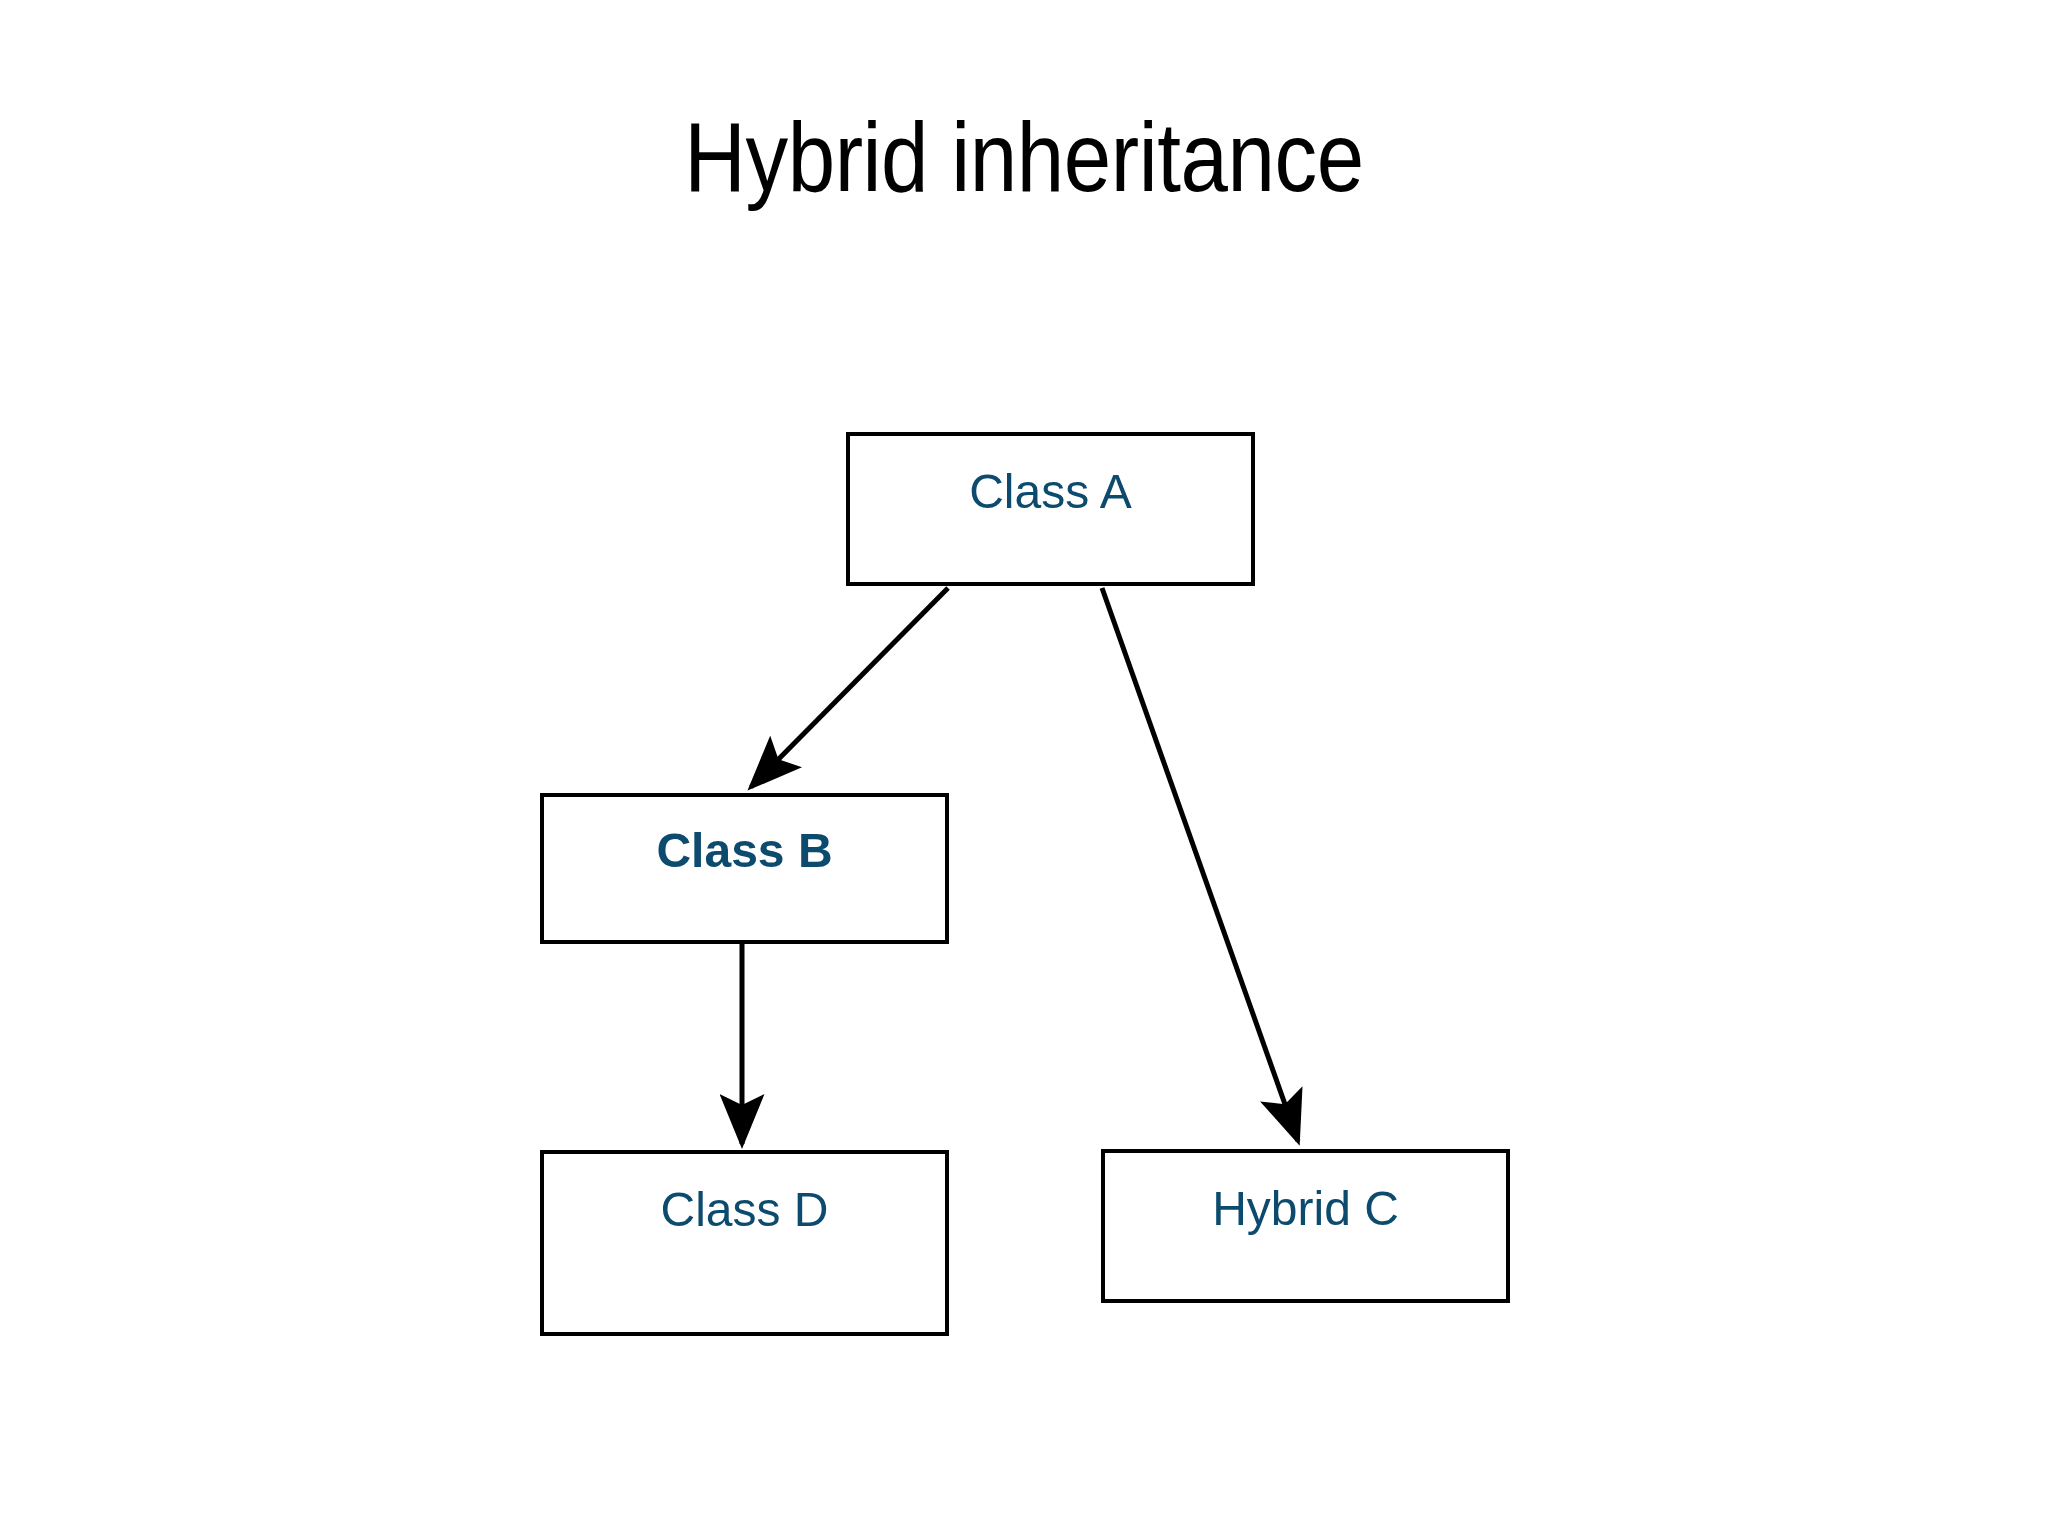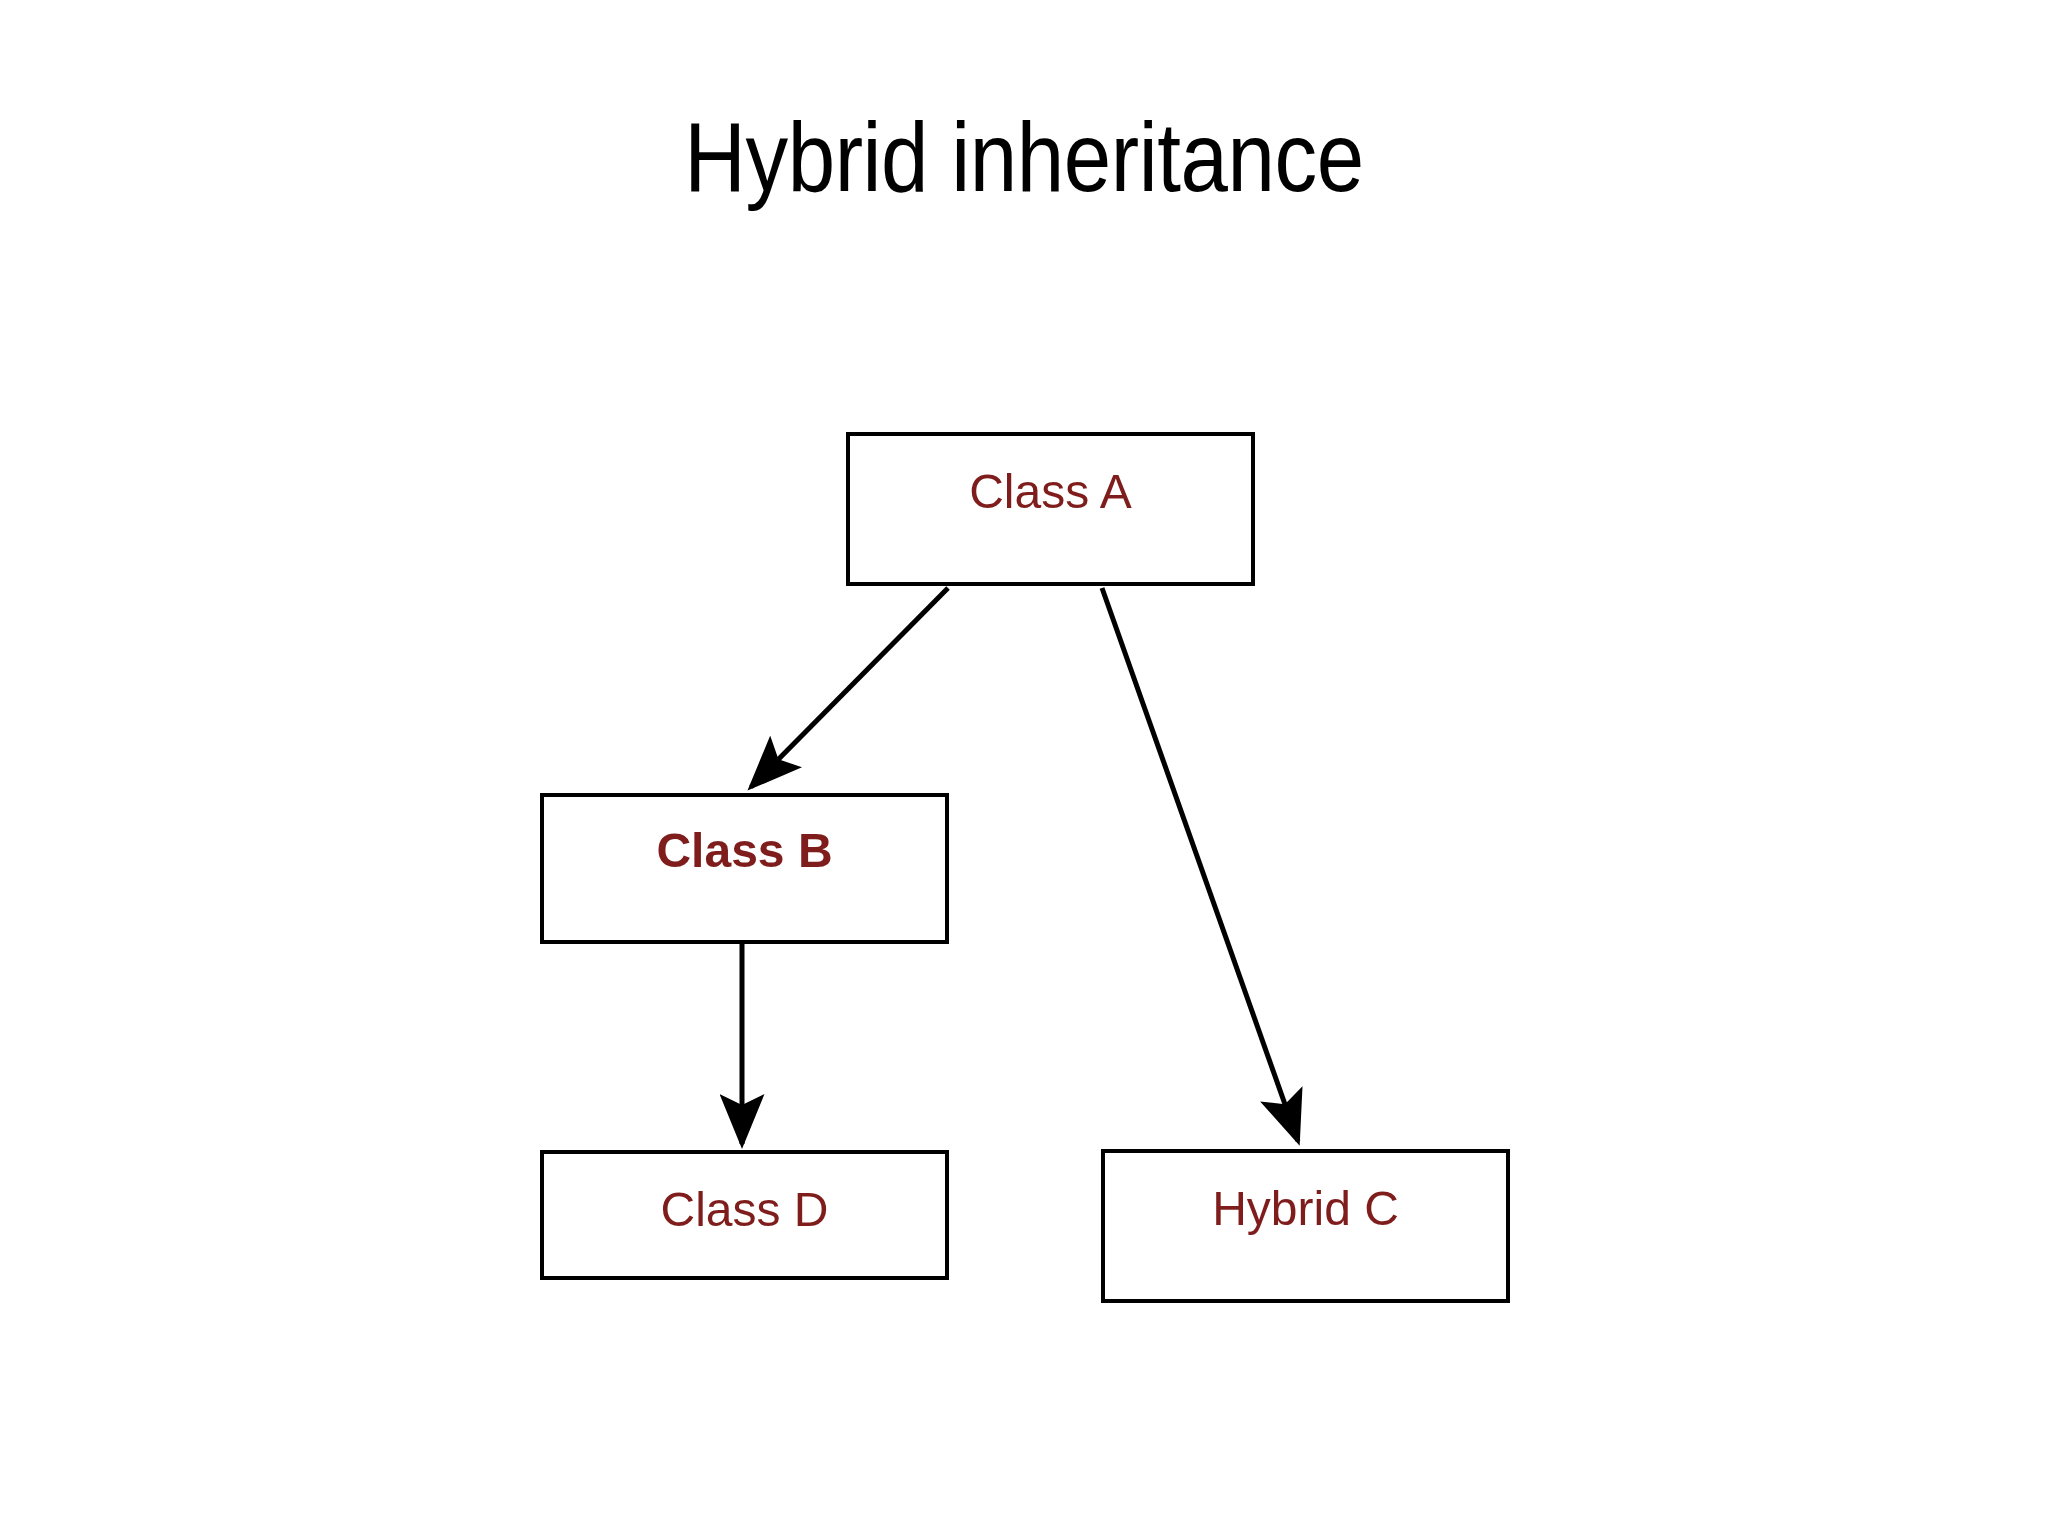--- a/index.html
+++ b/index.html
@@ -48,29 +48,29 @@
     background: #ffffff;
   }
   .class-box-label {
     position: absolute;
     left: 0;
     width: 100%;
     text-align: center;
     font-family: "Liberation Sans", sans-serif;
     font-size: 48px;
     font-weight: 400;
-    color: #7f1d1d;
+    color: #0c4a6e;
     line-height: 1.0;
     white-space: nowrap;
   }
   #box-class-a { left: 846px; top: 432px; width: 409px; height: 154px; }
   #box-class-a .class-box-label { top: 32px; }
   #box-class-b { left: 540px; top: 793px; width: 409px; height: 151px; }
   #box-class-b .class-box-label { top: 30px; font-weight: bold; }
-  #box-class-d { left: 540px; top: 1150px; width: 409px; height: 130px; padding-left: 6px; }
+  #box-class-d { left: 540px; top: 1150px; width: 409px; height: 186px; padding-left: 6px; }
   #box-class-d .class-box-label { top: 32px; }
   #box-class-c { left: 1101px; top: 1149px; width: 409px; height: 154px; }
   #box-class-c .class-box-label { top: 32px; }
 </style>
 </head>
 <body>
 
 <div id="slide">
 
   <div id="slide-title">Hybrid inheritance</div>

